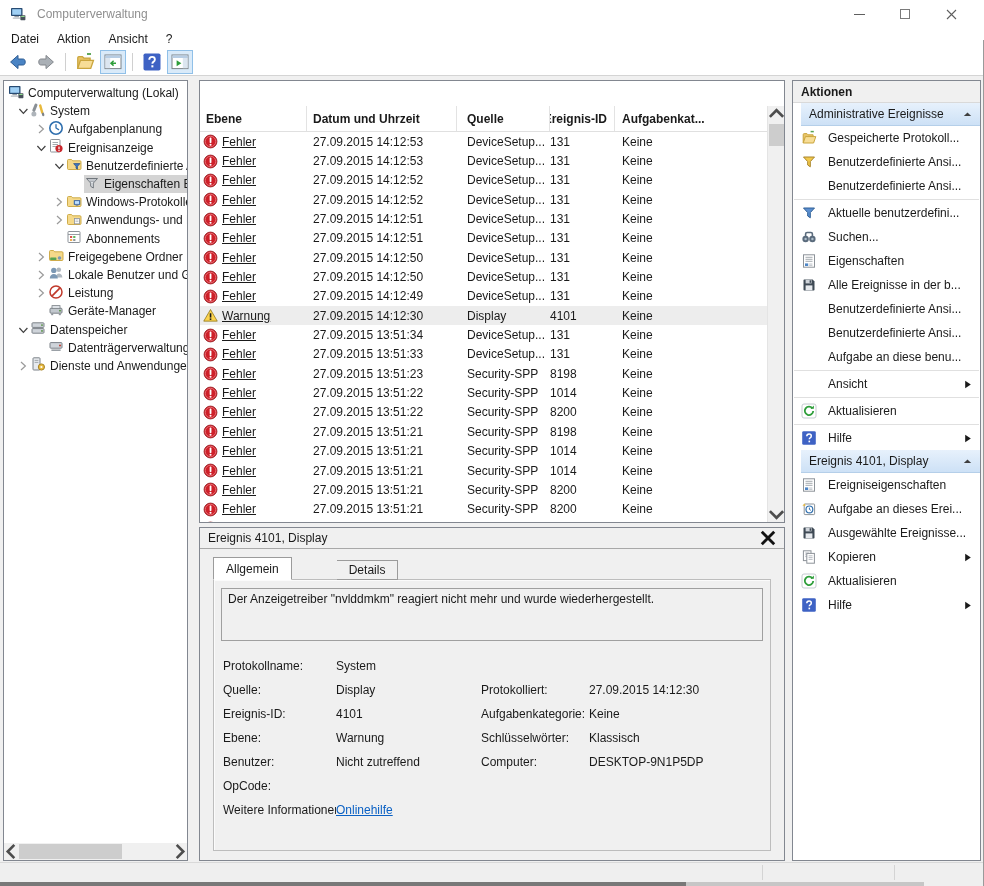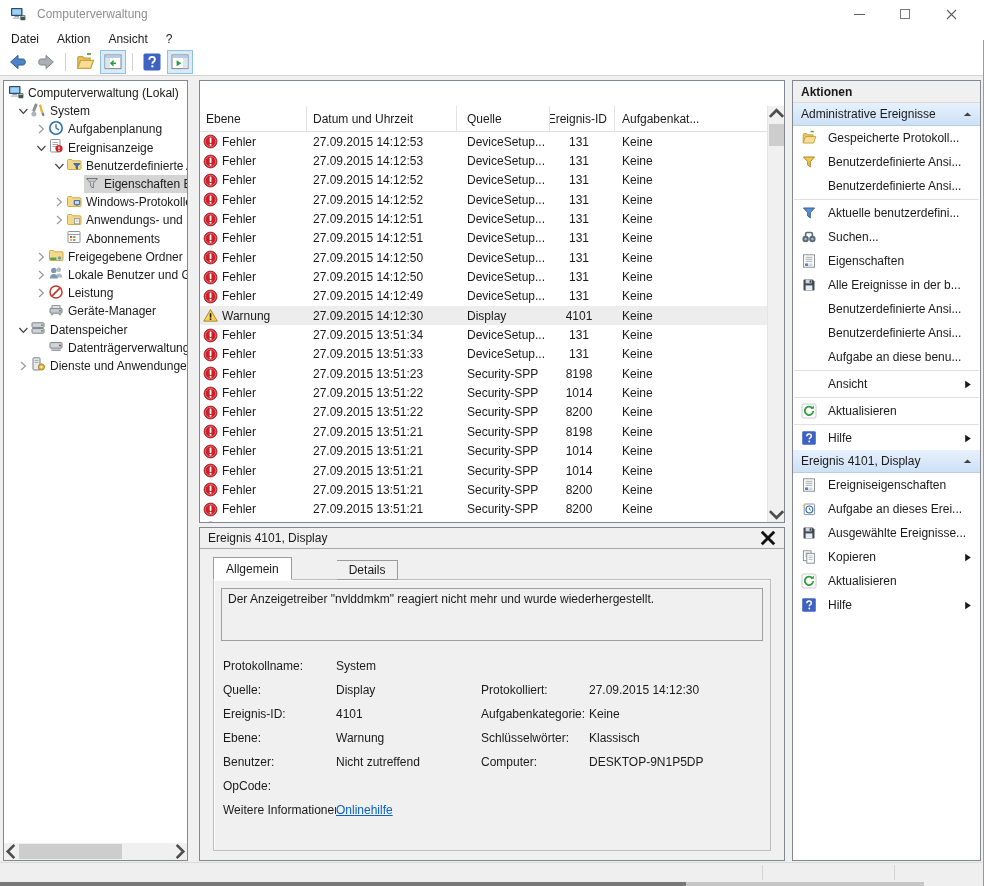--- a/index.html
+++ b/index.html
@@ -46,35 +46,35 @@
   .tree-row.selected .tree-sel-wrap { background:#d4d4d4; }
   .hscroll { position:absolute; left:0; right:0; bottom:0; height:17px; background:#f0f0f0; }
   .hscroll .arrow { position:absolute; top:0; width:15px; height:17px; display:flex; align-items:center; justify-content:center; }
   .hscroll .thumb { position:absolute; left:15px; top:1px; width:103px; height:15px; background:#cdcdcd; }
 
   
   #list-pane { left:199px; top:4px; width:586px; height:443px; overflow:hidden; }
   #list-banner { height:25px; display:flex; align-items:center; padding-left:5px; border-bottom:1px solid #cfcfcf; background:#fdfdfd; }
   #banner-text { margin-left:15px; }
   #table-header { position:absolute; left:0; top:25px; right:17px; height:26px; display:flex; border-bottom:1px solid #e0e0e0; background:#fff; }
-  .th { display:flex; align-items:center; border-right:1px solid #e3e3e3; overflow:hidden; white-space:nowrap; }
+  .th { display:flex; align-items:center; border-right:1px solid #e3e3e3; overflow:hidden; white-space:nowrap;font-weight:bold; }
   .th-ebene { width:107px; padding-left:6px; }
   .th-datum { width:150px; padding-left:6px; }
   .th-quelle { width:93px;  padding-left:10px; }
   .th-id { width:65px; justify-content:flex-end; padding-right:7px; }
   .th-kat { flex:1 1 auto; padding-left:7px; border-right:none; }
   #rows { position:absolute; left:0; top:51px; right:17px; bottom:0; overflow:hidden; }
   .tr { height:19.35px; display:flex; align-items:center; white-space:nowrap; }
   .tr.selected { background:#ededed; }
   .td { overflow:hidden; }
   .td-ebene { width:107px; display:flex; align-items:center; padding-left:3px; }
-  .td-ebene .lvl-label { margin-left:4px; }
+  .td-ebene .lvl-label { margin-left:4px;text-decoration:underline; }
   .td-datum { width:150px; padding-left:6px; }
   .td-quelle { width:93px; padding-left:10px; }
-  .td-id { width:65px; text-align:center; padding-right:7px; }
+  .td-id { width:65px; text-align:left; padding-right:7px; }
   .td-kat { flex:1 1 auto; padding-left:7px; }
   .vscroll { position:absolute; right:0; top:25px; bottom:0; width:17px; background:#f0f0f0; border-left:1px solid #e4e4e4; }
   .vscroll .arrow { position:absolute; left:0; width:17px; height:16px; display:flex; align-items:center; justify-content:center; }
   .vscroll .thumb { position:absolute; left:1px; top:18px; width:15px; height:22px; background:#cdcdcd; }
 
   
   #preview-pane { left:199px; top:451px; width:586px; height:334px; background:#f0f0f0; overflow:hidden; }
   #preview-header { height:21px; display:flex; align-items:center; padding:0 8px; border-bottom:1px solid #a8a8a8; background:#f0f0f0; }
   #preview-title { flex:1 1 auto; }
   #preview-close { width:16px; height:16px; display:flex; align-items:center; justify-content:center; }
@@ -84,21 +84,21 @@
   .tab.inactive { height:20px; background:#f0f0f0; border-left:none; }
   #tab-content { position:absolute; left:13px; right:13px; top:51px; bottom:9px; border:1px solid #bdbdbd; background:#f0f0f0; box-shadow: inset 1px 1px 0 #fbfbfb; }
   #description-box { margin:8px 7px 0 7px; height:53px; border:1px solid #9f9f9f; background:#f0f0f0; padding:3px 6px; overflow:hidden; }
   #fields { margin:13px 7px 0 9px; display:grid; grid-template-columns:113px 145px 108px auto; }
   .field-cell { height:24px; display:flex; align-items:center; overflow:hidden; white-space:nowrap; }
   .link { color:#0b61c4; text-decoration:underline; }
 
   
   #actions-pane { left:792px; top:4px; width:189px; height:781px; overflow:hidden; }
   #actions-title { height:22px; background:#f0f0f0; border-bottom:1px solid #d9d9d9; display:flex; align-items:center; padding-left:8px; font-weight:bold; }
-  .act-header { height:23px; background:linear-gradient(#e7f1fc,#cde1f6); border-bottom:1px solid #b5cfe9; display:flex; align-items:center; padding:0 8px; }
+  .act-header { height:23px; background:linear-gradient(#e7f1fc,#cde1f6); border-bottom:1px solid #b5cfe9; display:flex; align-items:center; padding:0 8px;margin-left:8px; }
   .act-header .hdr-label { flex:1 1 auto; overflow:hidden; white-space:nowrap; }
   .collapse-arrow { width:9px; height:9px; flex:none; }
   .act-item { height:24px; display:flex; align-items:center; padding:0 8px; white-space:nowrap; }
   .act-icon-slot { width:16px; height:16px; margin-right:11px; flex:none; }
   .act-label { flex:1 1 auto; overflow:hidden; }
   .submenu-arrow { width:8px; height:9px; flex:none; }
   .act-sep { height:1px; background:#e0e0e0; margin:1px 1px; }
 
   
   #statusbar { position:absolute; left:0; top:862px; width:100%; height:20px; background:#efefef; border-top:1px solid #d9d9d9; }

